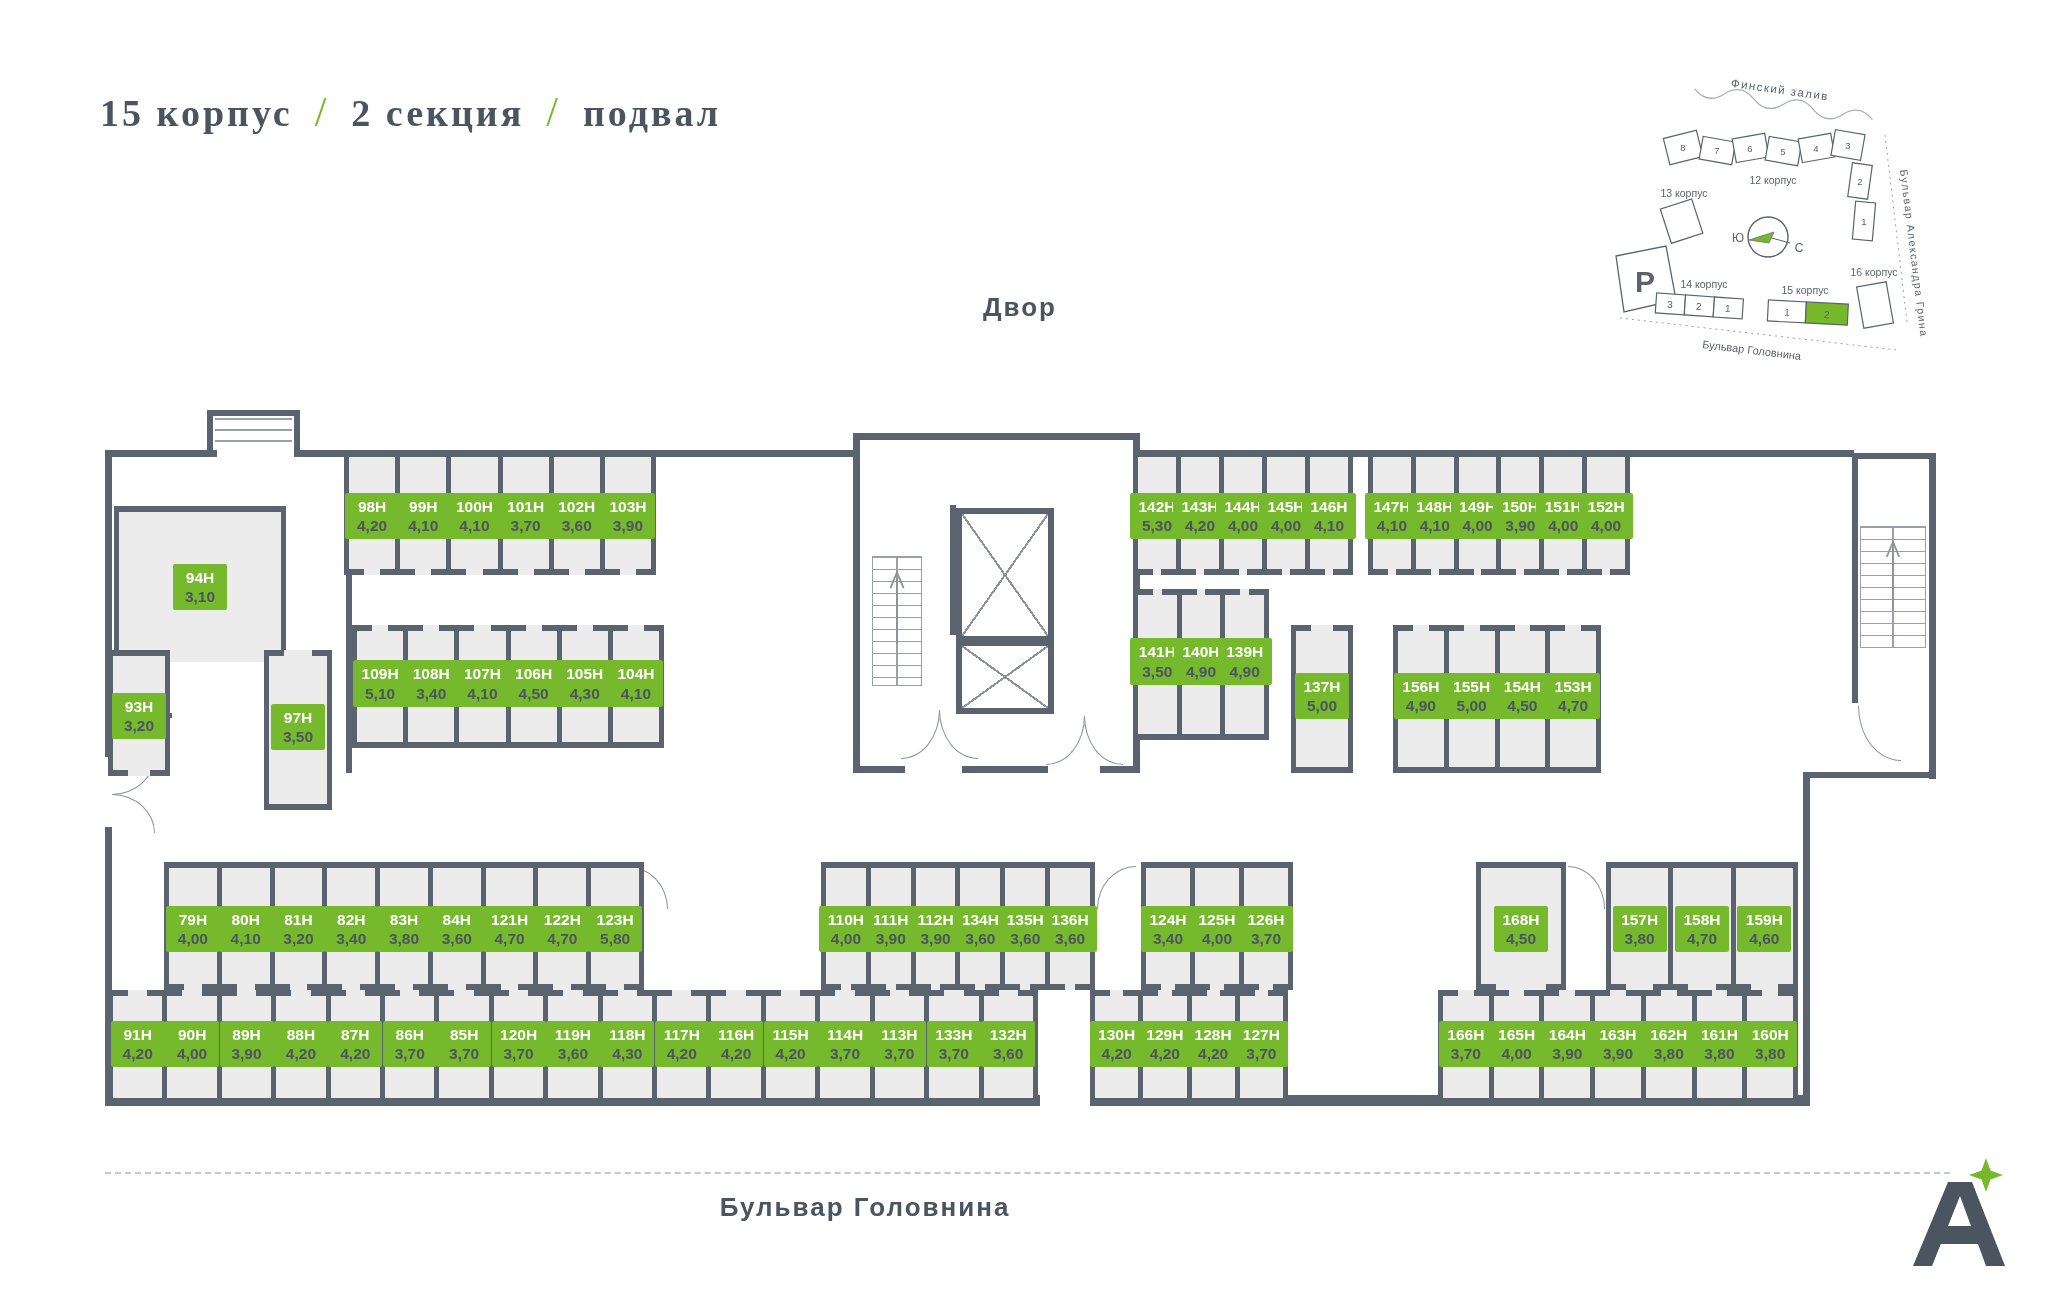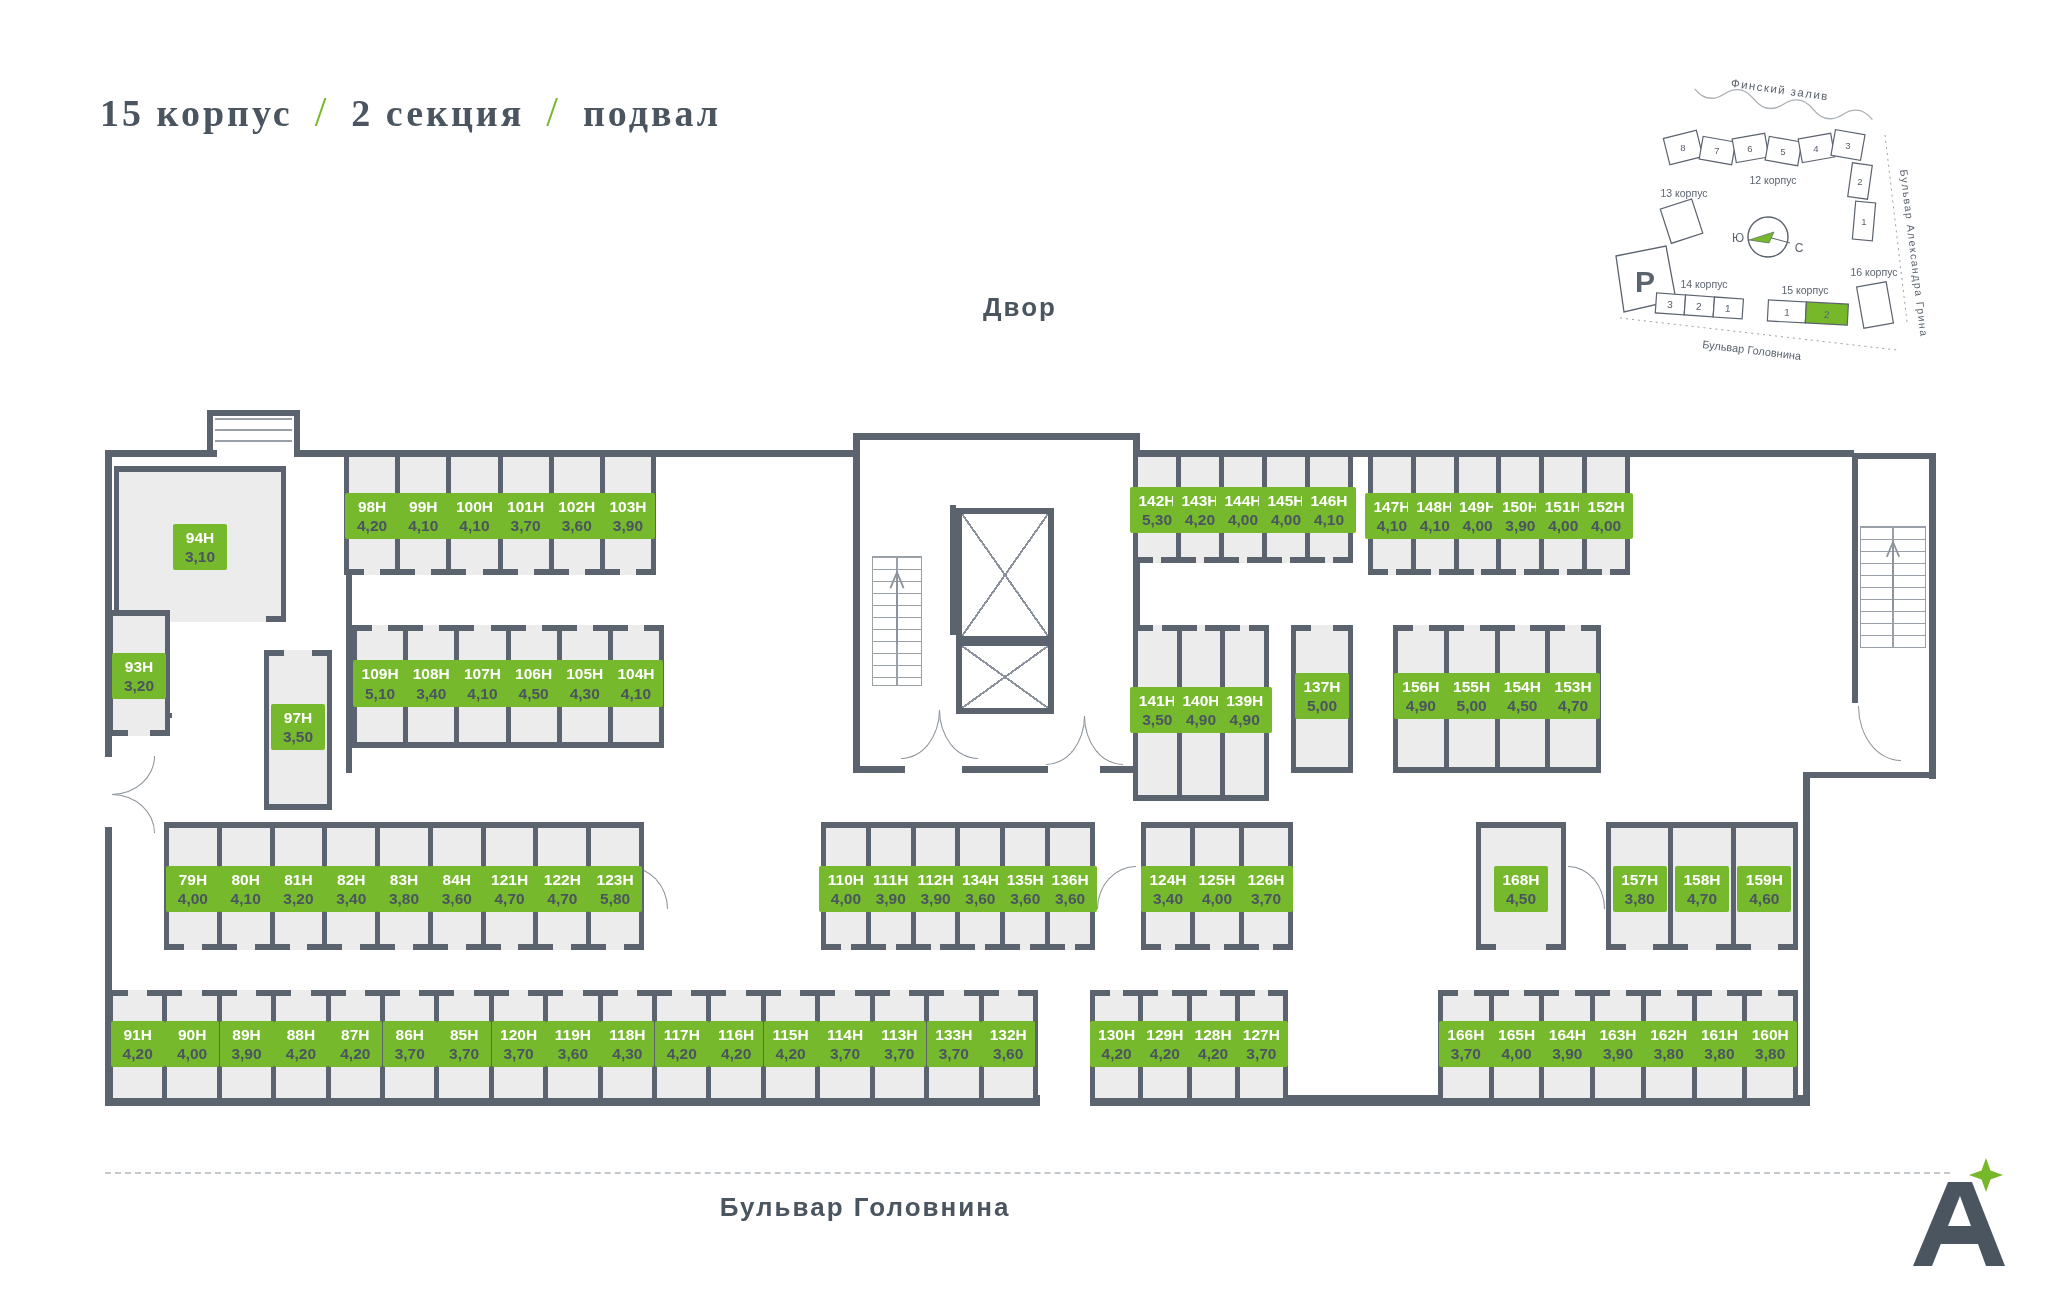--- a/index.html
+++ b/index.html
@@ -28,21 +28,21 @@
           linear-gradient(to top right, transparent calc(50% - 1px), #8b929b calc(50% - 1px) calc(50% + 1px), transparent calc(50% + 1px)),
           linear-gradient(to bottom right, transparent calc(50% - 1px), #8b929b calc(50% - 1px) calc(50% + 1px), transparent calc(50% + 1px));}
   .arc{position:absolute;}
   .arc-br{border-right:1.6px solid #8b929b;border-bottom:1.6px solid #8b929b;border-bottom-right-radius:100%;}
   .arc-bl{border-left:1.6px solid #8b929b;border-bottom:1.6px solid #8b929b;border-bottom-left-radius:100%;}
   .arc-tr{border-right:1.6px solid #8b929b;border-top:1.6px solid #8b929b;border-top-right-radius:100%;}
   .arc-tl{border-left:1.6px solid #8b929b;border-top:1.6px solid #8b929b;border-top-left-radius:100%;}
 
   
   .group{position:absolute;display:flex;border-left:5px solid #5b636e;border-right:5px solid #5b636e;box-sizing:border-box;}
-  .group.closed-top{border-top:6px solid #5b636e;}
+  .group.closed-top{border-top:6px solid #5b636e;margin-top:40px;}
   .group.closed-bottom{border-bottom:6px solid #5b636e;}
   .room{flex:1;background:#ececec;position:relative;display:flex;align-items:center;justify-content:center;min-width:0;}
   .room:not(:last-child){border-right:5px solid #5b636e;}
   .stub-bottom .room::before,.stub-bottom .room::after{content:'';position:absolute;bottom:0;width:15px;height:6px;background:#5b636e;}
   .stub-top .room::before,.stub-top .room::after{content:'';position:absolute;top:0;width:15px;height:6px;background:#5b636e;}
   .room::before{left:0;} .room::after{right:0;}
 
   .tag{min-width:46px;background:#77b92c;border-radius:2px;text-align:center;
        padding:4px 4px;line-height:1.25;font-weight:bold;font-size:15.5px;z-index:2;}
   .tag .num{color:#ffffff;}
@@ -226,21 +226,21 @@
             <div class="area">3,60</div>
           </div>
         </div>
         <div class="room">
           <div class="tag">
             <div class="num">103Н</div>
             <div class="area">3,90</div>
           </div>
         </div>
       </div>
-    <div class="group stub-bottom" style="left:1133px;top:457px;width:220px;height:106px">
+    <div class="group stub-bottom" style="left:1133px;top:457px;width:220px;height:118px">
 
     <div class="room">
           <div class="tag">
             <div class="num">142Н</div>
             <div class="area">5,30</div>
           </div>
         </div>
         <div class="room">
           <div class="tag">
             <div class="num">143Н</div>
@@ -366,21 +366,21 @@
             <div class="area">4,30</div>
           </div>
         </div>
         <div class="room">
           <div class="tag">
             <div class="num">104Н</div>
             <div class="area">4,10</div>
           </div>
         </div>
       </div>
-    <div class="group stub-top closed-bottom" style="left:1133px;top:625px;width:136px;height:176px">
+    <div class="group stub-top closed-bottom" style="left:1133px;top:589px;width:136px;height:151px">
 
     <div class="room">
           <div class="tag">
             <div class="num">141Н</div>
             <div class="area">3,50</div>
           </div>
         </div>
         <div class="room">
           <div class="tag">
             <div class="num">140Н</div>

